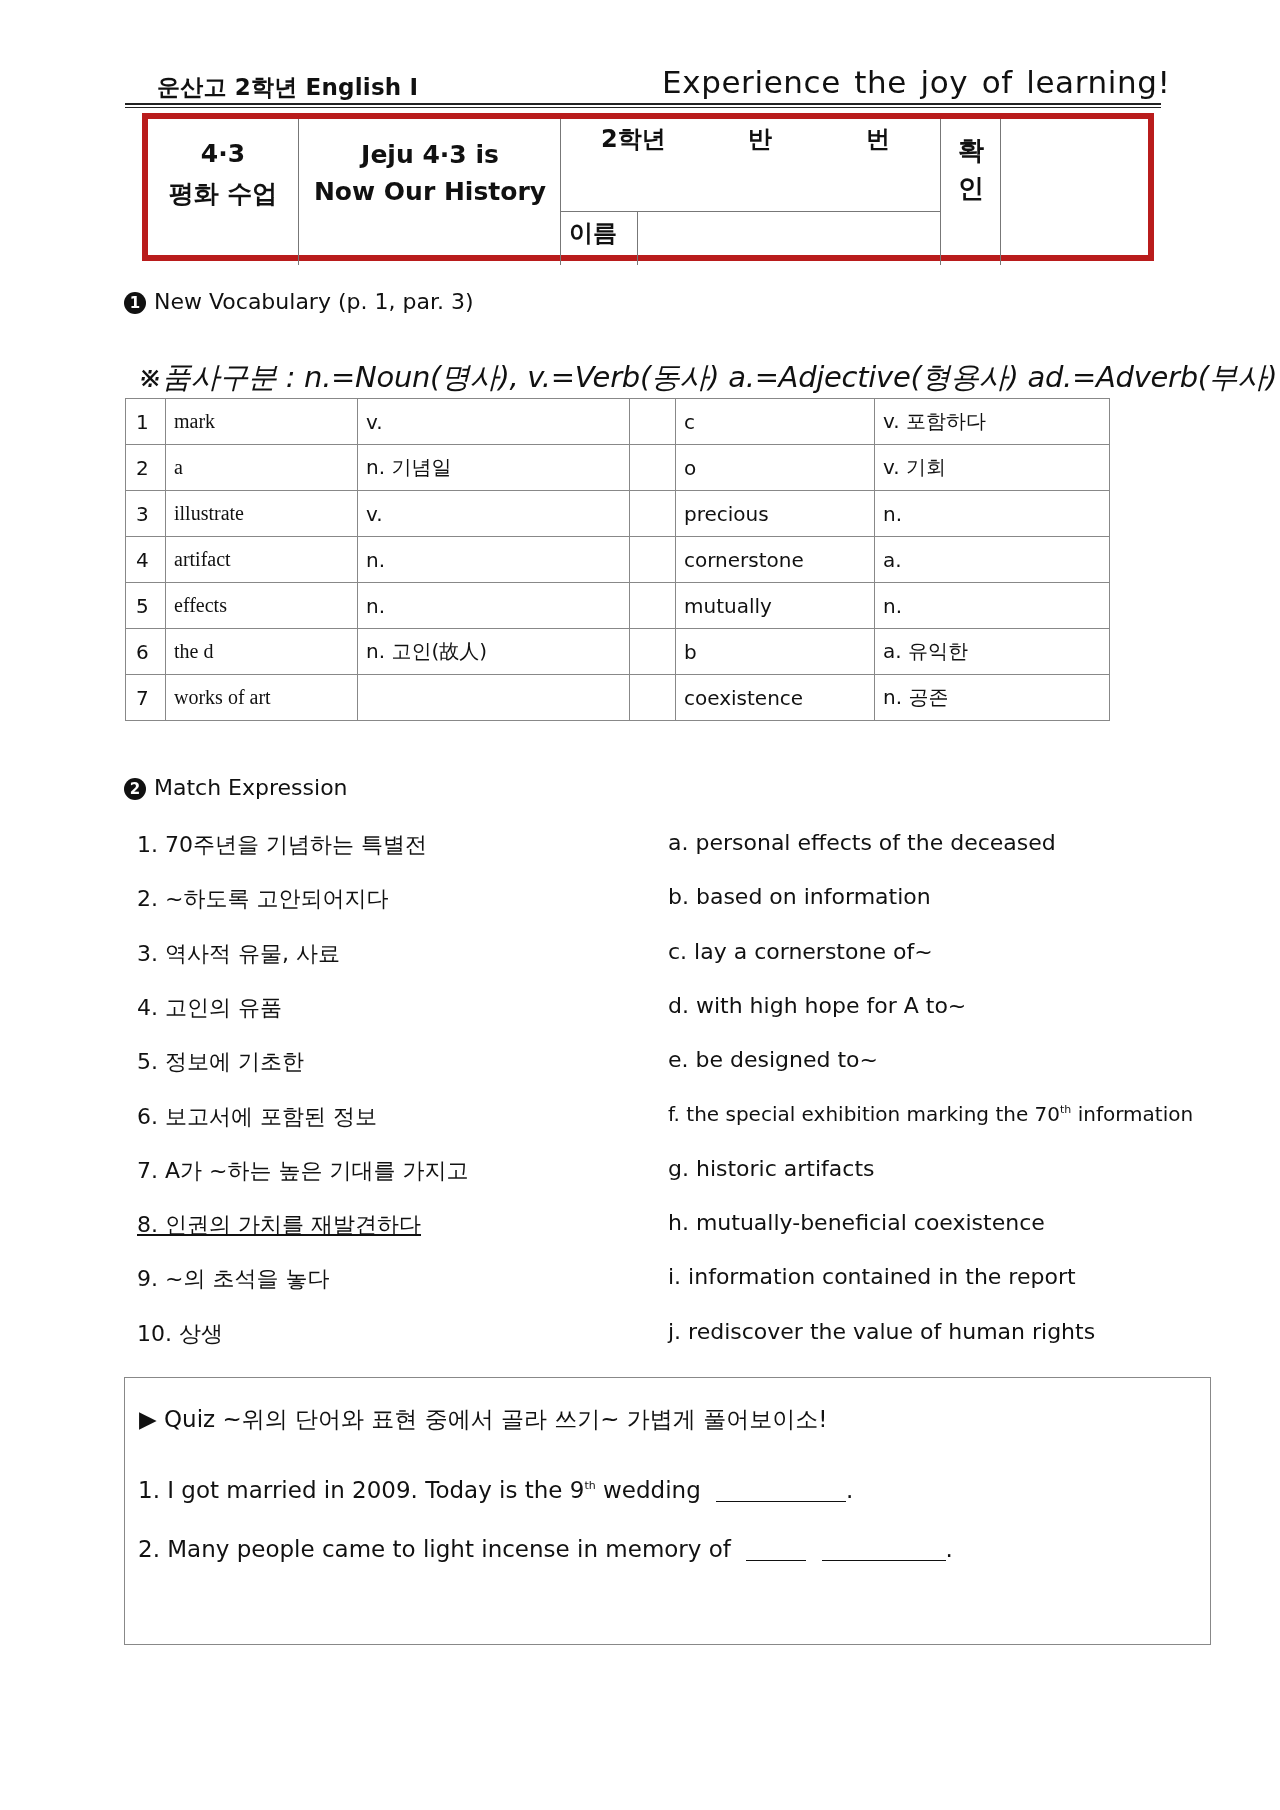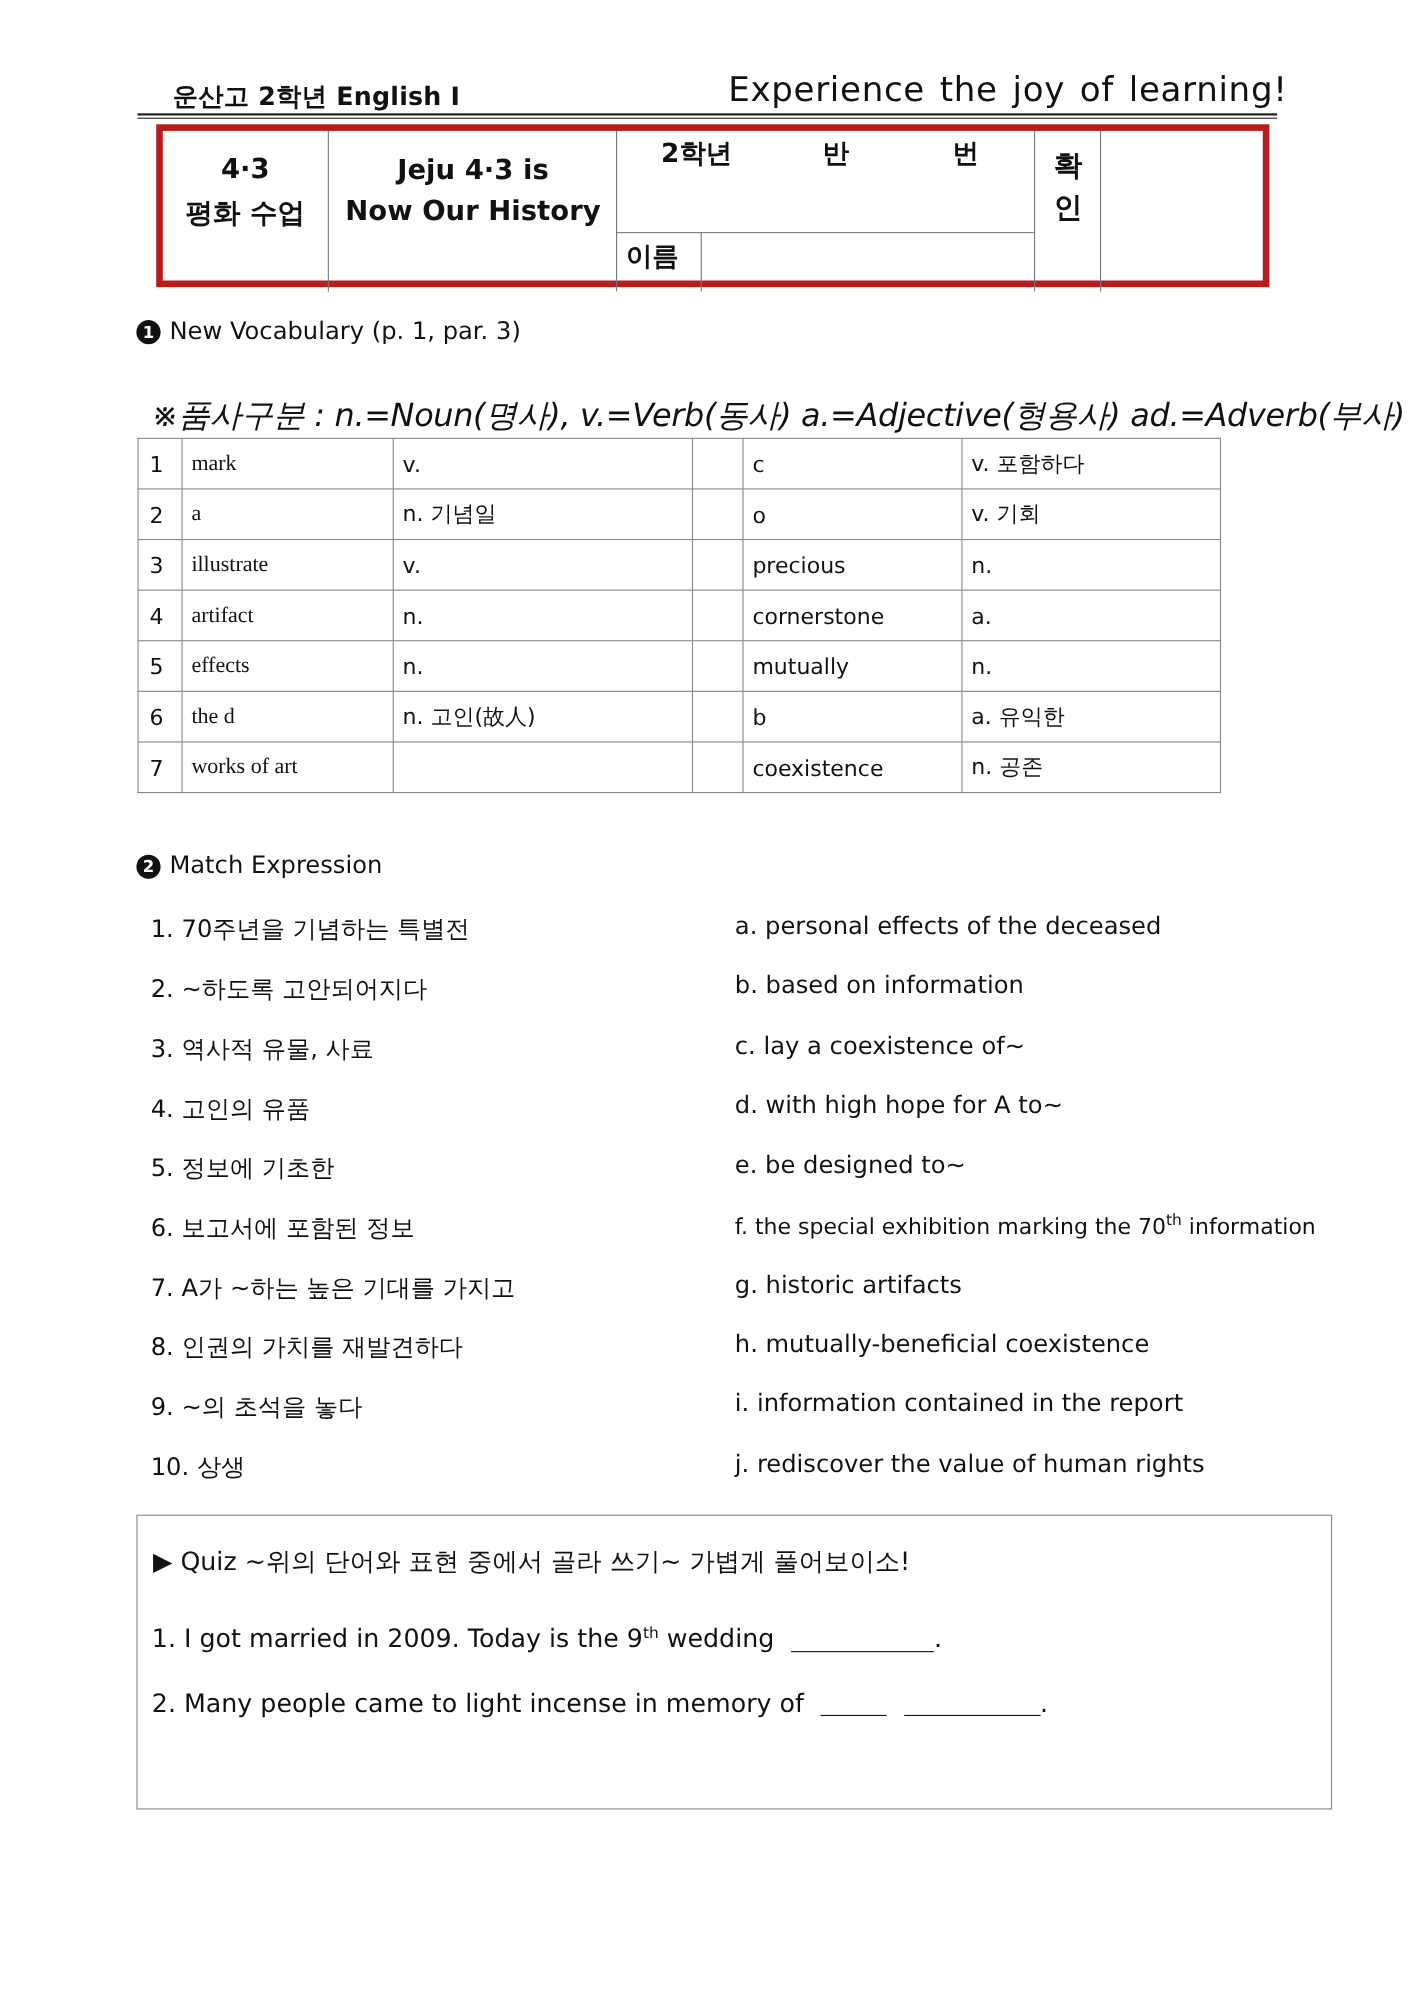--- a/index.html
+++ b/index.html
@@ -47,21 +47,21 @@
     .vtable td.c-num { width: 40px; padding-left: 10px; }
     .vtable td.c-w { width: 192px; font-family: Liberation Serif, serif; }
     .vtable td.c-m { width: 272px; }
     .vtable td.c-gap { width: 46px; }
     .vtable td.c-w2 { width: 199px; }
     .vtable td.c-m2 { width: 235px; }
     
     .match-item { font-size: 22px; white-space: nowrap; }
     .match-left { left: 137px; }
     .match-right { left: 668px; }
-    sup { font-size: 14px; }
+    sup { font-size: 11px; }
     
     .quiz-box { left: 124px; top: 1377px; width: 1087px; height: 268px; border: 1.5px solid #888; box-sizing: border-box; }
     .quiz-title { position: absolute; left: 14px; top: 26px; font-size: 23px; white-space: nowrap; }
     .quiz-q { position: absolute; left: 13px; font-size: 23px; white-space: nowrap; }
     .blank { display: inline-block; border-bottom: 1.5px solid #111; height: 20px; vertical-align: -4px; }
   </style>
 </head>
 <body>
 
 <div class="abs hdr-left">운산고 2학년 English Ⅰ</div>
@@ -165,28 +165,28 @@
   <span class="num">2</span><span>Match Expression</span>
 </div>
 <div id="match-left-wrap">
     <div class="abs match-item match-left" style="top: 830px;">1. 70주년을 기념하는 특별전</div>
     <div class="abs match-item match-left" style="top: 884.3px;">2. ~하도록 고안되어지다</div>
     <div class="abs match-item match-left" style="top: 938.6px;">3. 역사적 유물, 사료</div>
     <div class="abs match-item match-left" style="top: 992.9px;">4. 고인의 유품</div>
     <div class="abs match-item match-left" style="top: 1047.2px;">5. 정보에 기초한</div>
     <div class="abs match-item match-left" style="top: 1101.5px;">6. 보고서에 포함된 정보</div>
     <div class="abs match-item match-left" style="top: 1155.8px;">7. A가 ~하는 높은 기대를 가지고</div>
-    <div class="abs match-item match-left" style="top: 1210.1px;">8. 인권의 가치를 재발견하다</div>
+    <div class="abs match-item match-left" style="top: 1210.1px; text-decoration: underline;">8. 인권의 가치를 재발견하다</div>
     <div class="abs match-item match-left" style="top: 1264.4px;">9. ~의 초석을 놓다</div>
     <div class="abs match-item match-left" style="top: 1318.7px;">10. 상생</div>
   </div>
 <div id="match-right-wrap">
     <div class="abs match-item match-right" style="top: 830px;"><span>a. personal effects of the deceased</span></div>
     <div class="abs match-item match-right" style="top: 884.3px;"><span>b. based on information</span></div>
-    <div class="abs match-item match-right" style="top: 938.6px;"><span>c. lay a coexistence of~</span></div>
+    <div class="abs match-item match-right" style="top: 938.6px;"><span>c. lay a cornerstone of~</span></div>
     <div class="abs match-item match-right" style="top: 992.9px;"><span>d. with high hope for A to~</span></div>
     <div class="abs match-item match-right" style="top: 1047.2px;"><span>e. be designed to~</span></div>
     <div class="abs match-item match-right" style="top: 1101.5px; font-size: 20px;"><span>f. the special exhibition marking the 70</span><sup>th</sup><span> information</span></div>
     <div class="abs match-item match-right" style="top: 1155.8px;"><span>g. historic artifacts</span></div>
     <div class="abs match-item match-right" style="top: 1210.1px;"><span>h. mutually-beneficial coexistence</span></div>
     <div class="abs match-item match-right" style="top: 1264.4px;"><span>i. information contained in the report</span></div>
     <div class="abs match-item match-right" style="top: 1318.7px;"><span>j. rediscover the value of human rights</span></div>
   </div>
 
 <div class="abs quiz-box">

